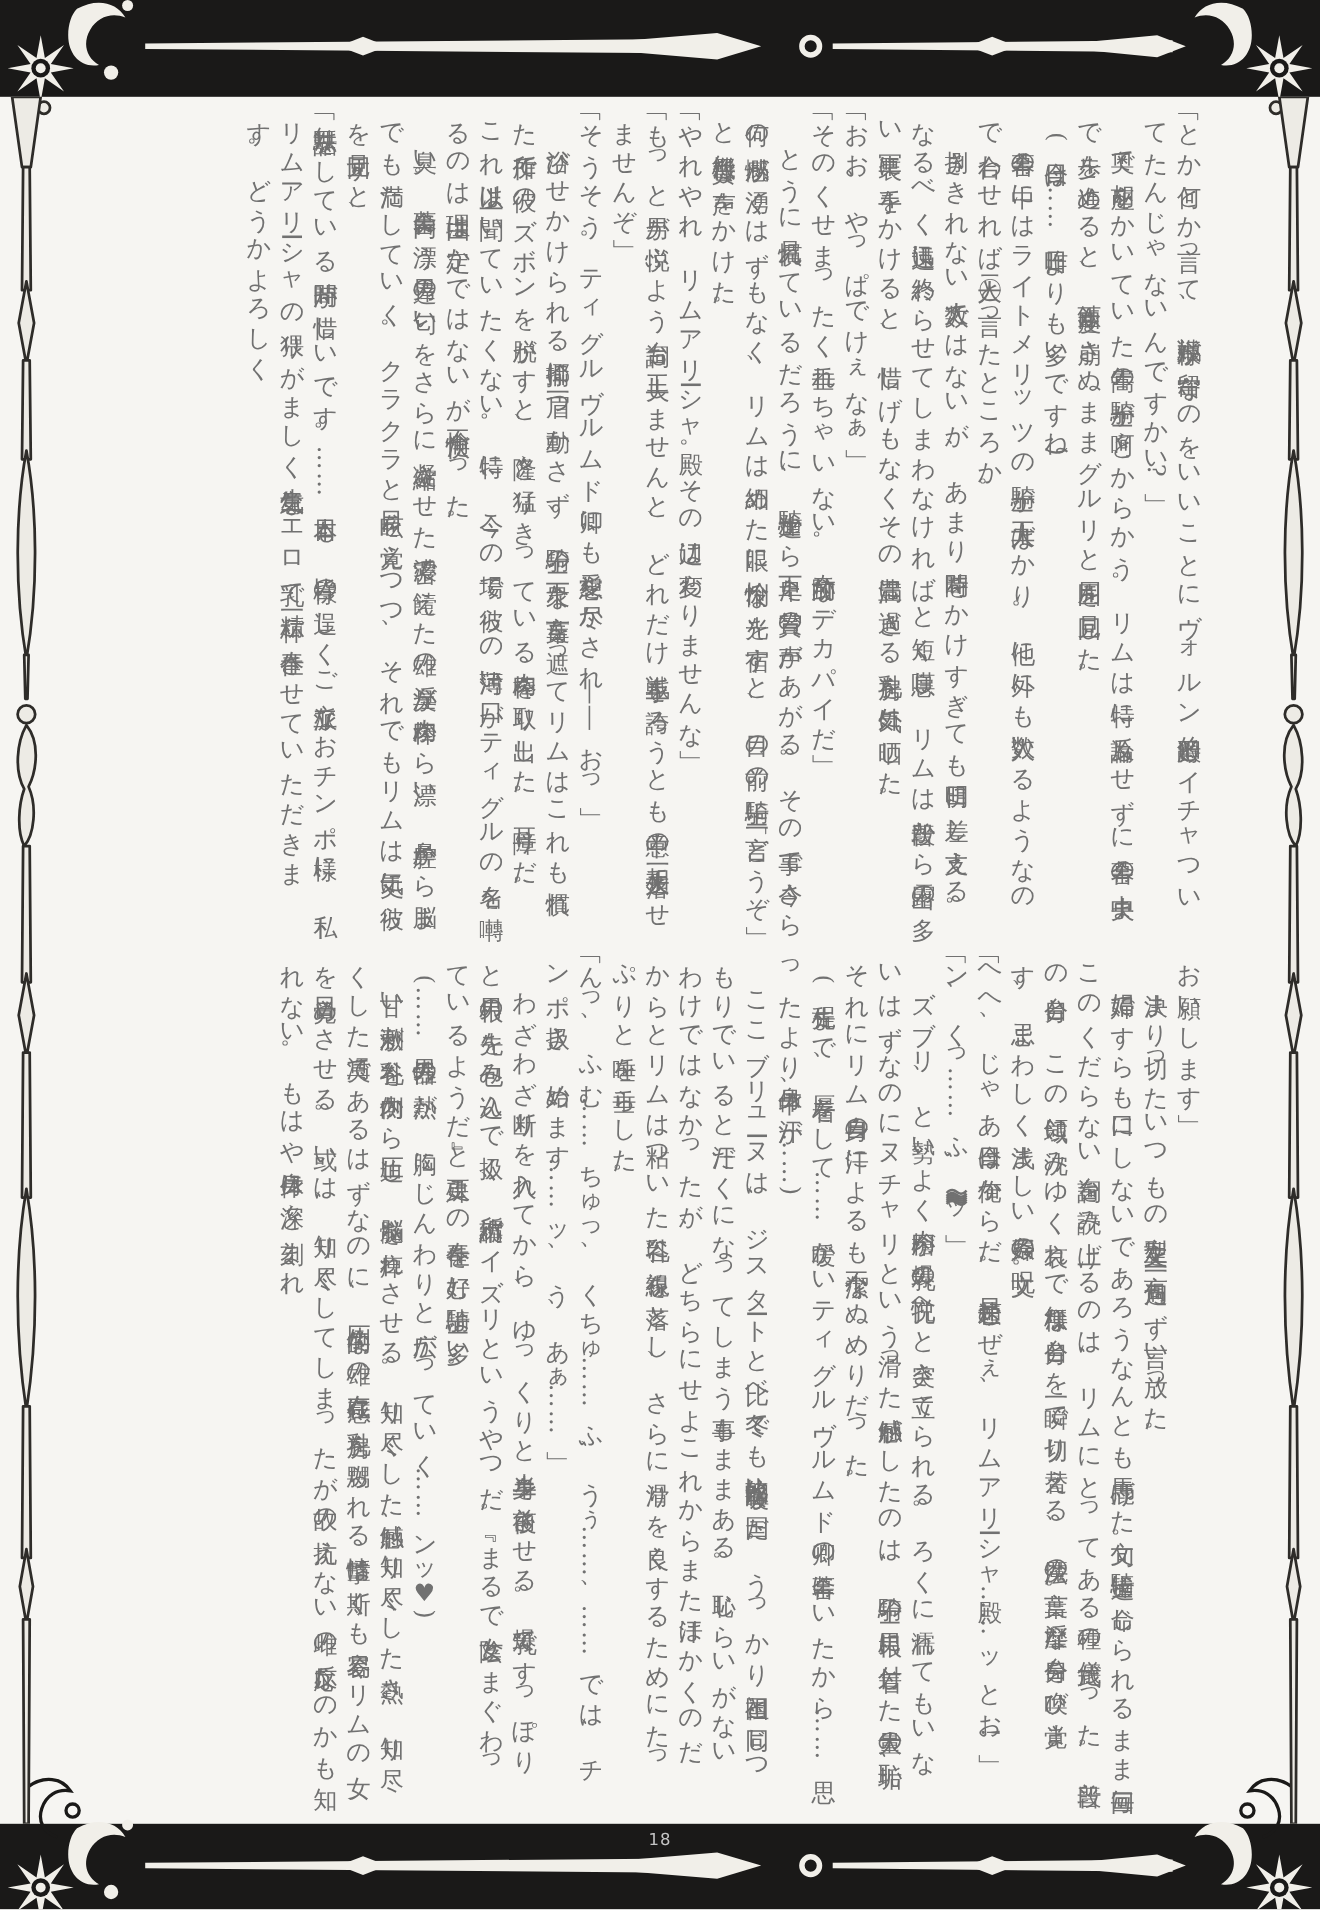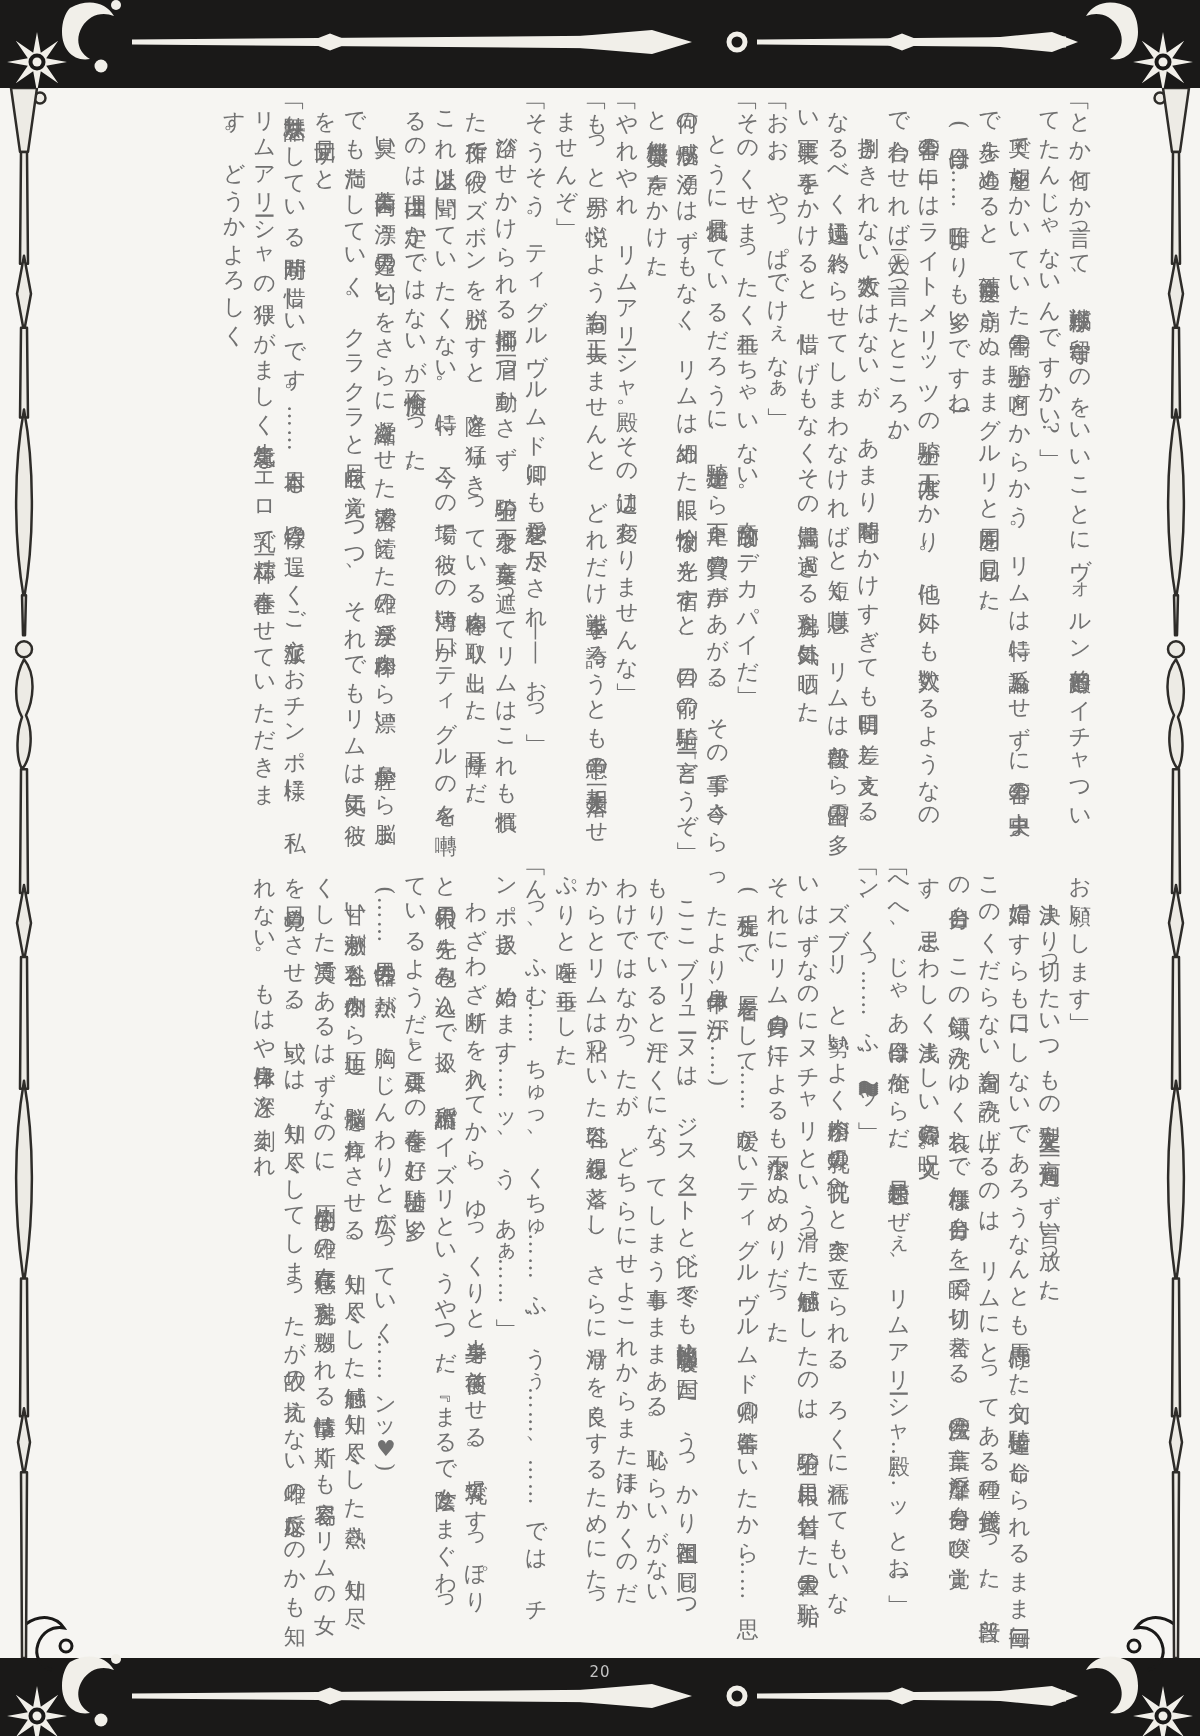--- a/index.html
+++ b/index.html
@@ -155,15 +155,15 @@
       <p class="para">「ン、くっ……ふ、〜〜〜〜〜〜ッ」</p>
       <p class="para indent">ズブリ、と勢いよく肉槍が爆乳の悦孔へと突き立てられる。ろくに濡れてもいないはずなのにヌチャリという滑った感触がしたのは、騎士の男根に付着した大量の恥垢、それにリム自身の汗によるも不潔なぬめりだった。</p>
       <p class="para indent">(先程まで、厚着をして……暖かいティグルヴルムド卿の幕舎にいたから……思ったより身体中、汗が……)</p>
       <p class="para indent">ここブリューヌは、ジスタートと比べ冬でも比較的温暖な国だ。うっかり祖国と同じつもりでいると汗だくになってしまう事もままある。恥じらいがないわけではなかったが、どちらにせよこれからまた汗はかくのだからとリムは粘ついた乳谷に視線を落とし、さらに滑りを良くするためにたっぷりと唾を垂らした。</p>
       <p class="para">「んっ、ふむ……ちゅっ、くちゅ……ふ、うぅ……、……では、チンポ扱き、始めます……ッ、う、あぁ……」</p>
       <p class="para indent">わざわざ断りを入れてから、ゆっくりと上半身を前後させる。爆乳ですっぽりと男根の先を包み込んで扱く、所謂縦パイズリというやつだ。『まるで女陰とまぐわっているようだ』と殊更この奉仕を好む騎士は多い。</p>
       <p class="para indent">(……男性器の熱が、胸にじんわりと広がっていく……ンッ♥)</p>
       <p class="para indent">甘い刺激が乳谷を内側から圧迫し、脳髄を痺れさせる。知り尽くした感触、知り尽くした熱さ、知り尽くした汚臭であるはずなのに、圧倒的な雄の存在感に乳房を嬲られる情撃は斯くも容易くリムの女を目覚めさせる。或いは、知り尽くしてしまったが故の抗えない雌の反応なのかも知れない。もはや身体に深々と刻まれ、</p>
     </div>
 
-  <div class="page-number">20</div>
+  <div class="page-number">18</div>
 
 </div>
 
 </body></html>

